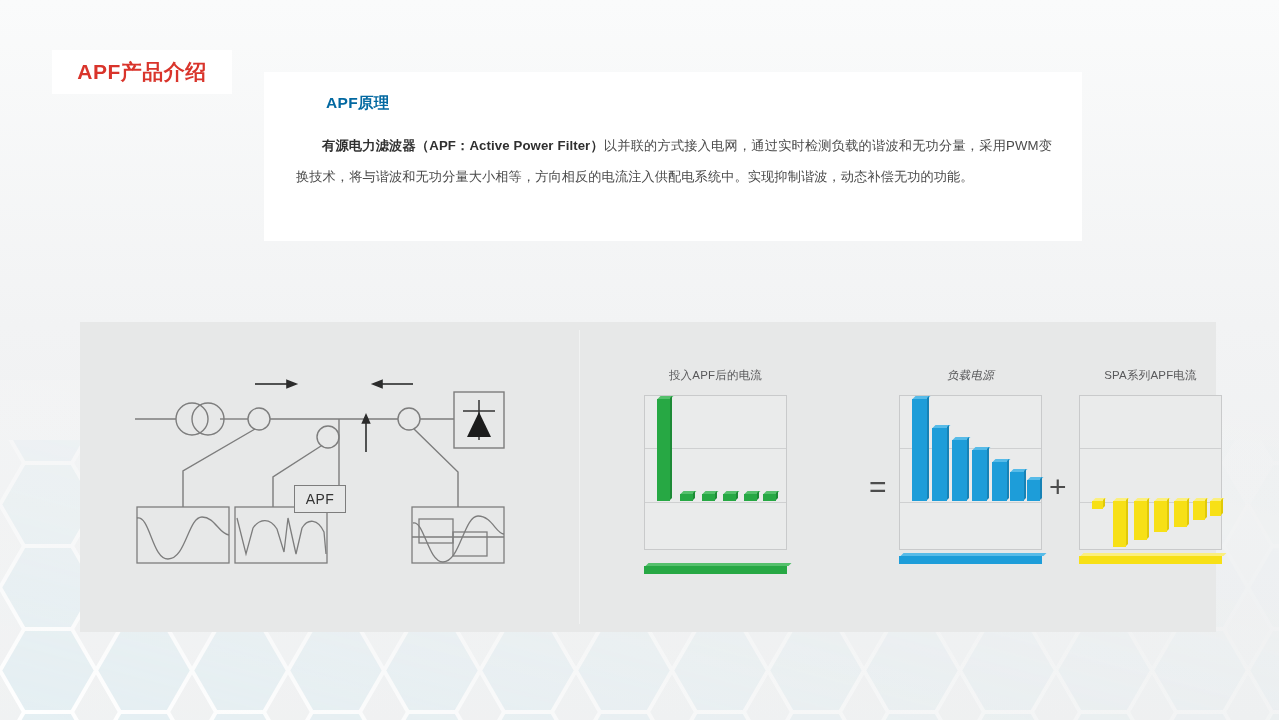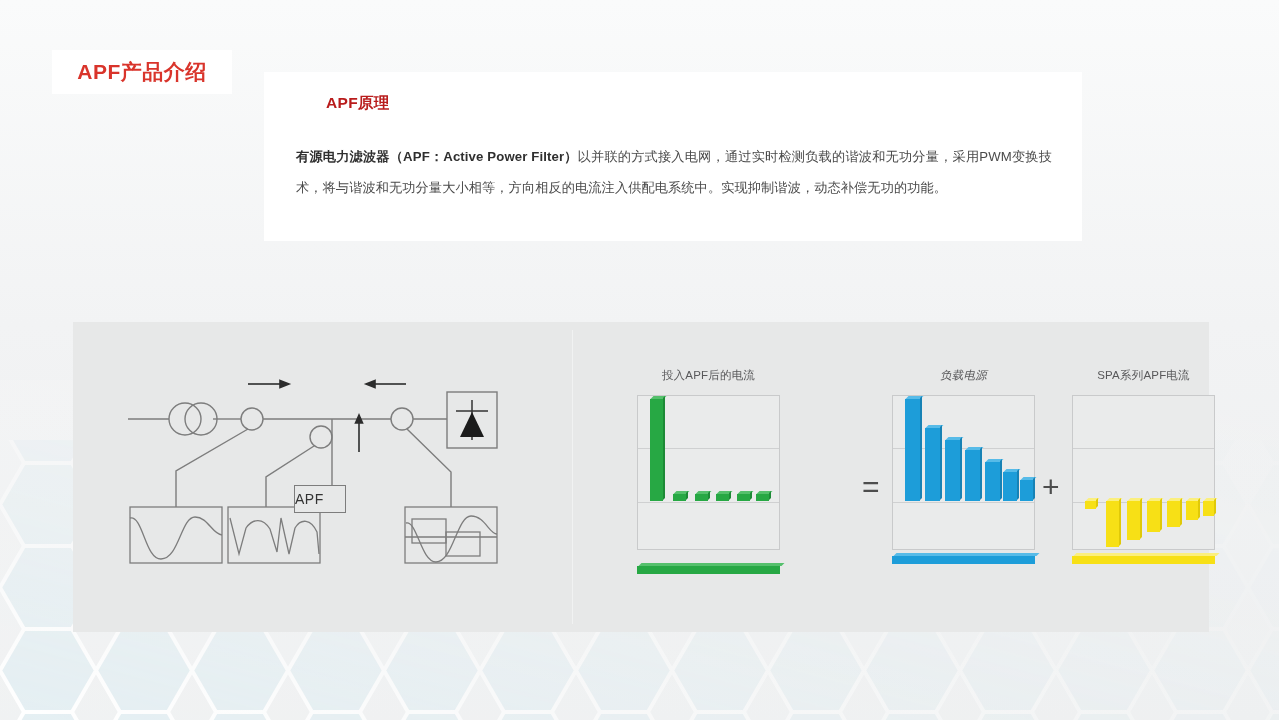--- a/index.html
+++ b/index.html
@@ -53,40 +53,41 @@
     position: absolute;
     left: 264px; top: 72px;
     width: 818px; height: 169px;
     background: #ffffff;
     z-index: 4;
     padding: 18px 30px 0 32px;
   }
   .text-card h2 {
     font-size: 15.5px;
     font-weight: bold;
-    color: #b91c1c;
-    margin: 3px 0 27px 30px;
+    color: #0369a1;
+    margin: 3px 0 16px 30px;
     letter-spacing: 0.3px;
   }
   .text-card .para {
     font-size: 13.2px;
     color: #4a4a4a;
     line-height: 31px;
     text-align: justify;
     letter-spacing: 0.1px;
   }
   .text-card .para .lead {
     font-weight: bold;
     color: #2f2f2f;
+    margin-left: 26px;
   }
 
   
   .panel {
     position: absolute;
-    left: 73px; top: 322px;
+    left: 80px; top: 322px;
     width: 1136px; height: 310px;
     background: #e7e8e8;
     z-index: 3;
   }
   .panel-divider {
     position: absolute;
     left: 499px; top: 8px;
     width: 1px; height: 294px;
     background: #f1f2f2;
   }
@@ -193,21 +194,21 @@
     font-family: "Liberation Sans", sans-serif;
   }
   .apf-box {
     position: absolute;
     left: 294px; top: 485px;
     width: 52px; height: 28px;
     border: 1.3px solid #7d7d7d;
     background: #e7e8e8;
     display: flex;
     align-items: center;
-    justify-content: flex-start;
+    justify-content: center;
     font-size: 14px;
     color: #333;
     letter-spacing: 0.5px;
     z-index: 6;
   }
 </style>
 </head>
 <body>
 
 <div class="bg-paper"></div>

